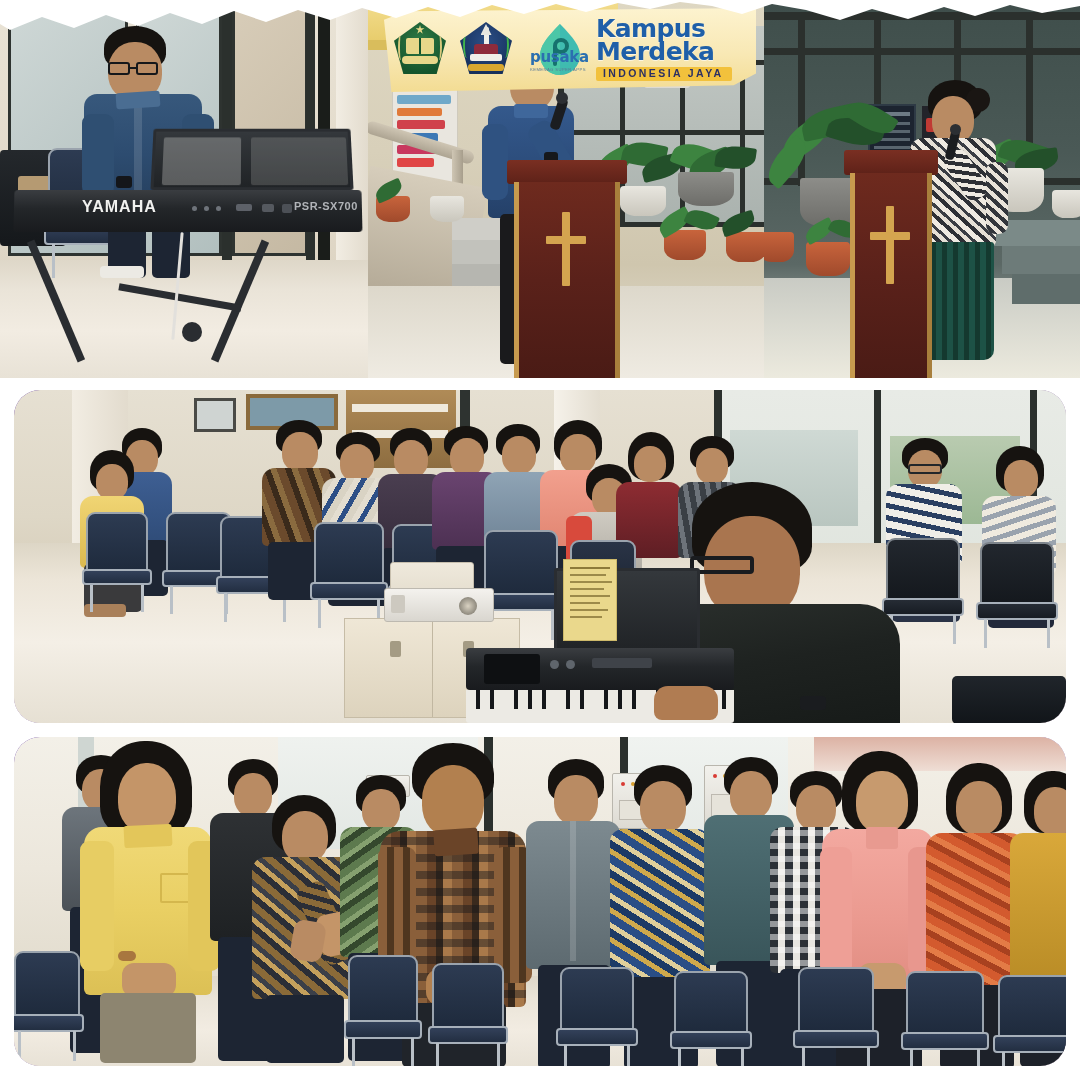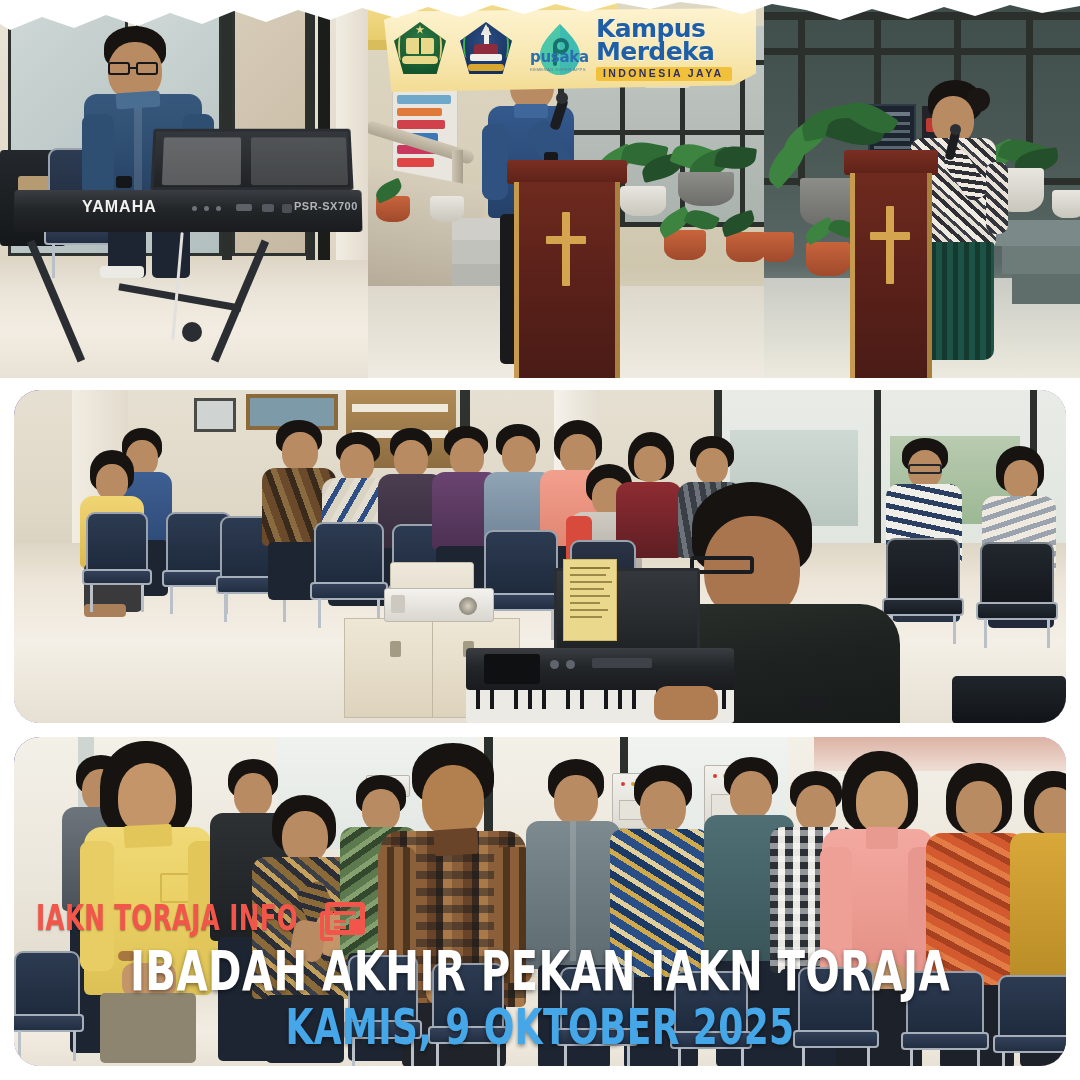--- a/index.html
+++ b/index.html
@@ -990,29 +990,14 @@
       </div>
       <div class="chair" style="left:984px;top:238px;width:78px;height:104px;">
         <div class="chair-back"></div>
           <div class="chair-seat"></div>
         <div class="chair-leg" style="left:4px;top:74%;height:28%;"></div>
 
       </div>
     </div>
   </div>
 
-  <div id="overlay-text">
-
-    <div id="info-tag">
-      <span id="info-tag-label">IAKN TORAJA INFO</span>
-      <span id="news-icon">
-        <span class="ni-line" style="left:4px;top:4px;width:22px;height:4px;"></span>
-        <span class="ni-line" style="left:4px;top:13px;width:12px;height:3px;"></span>
-        <span class="ni-line" style="left:4px;top:19px;width:12px;height:3px;"></span>
-        <span class="ni-block" style="left:19px;top:12px;width:11px;height:11px;"></span>
-      </span>
-    </div>
-
-    <div id="headline">IBADAH AKHIR PEKAN IAKN TORAJA</div>
-    <div id="subhead">KAMIS, 9 OKTOBER 2025</div>
-  </div>
 
 </div>
 
 </body></html>

